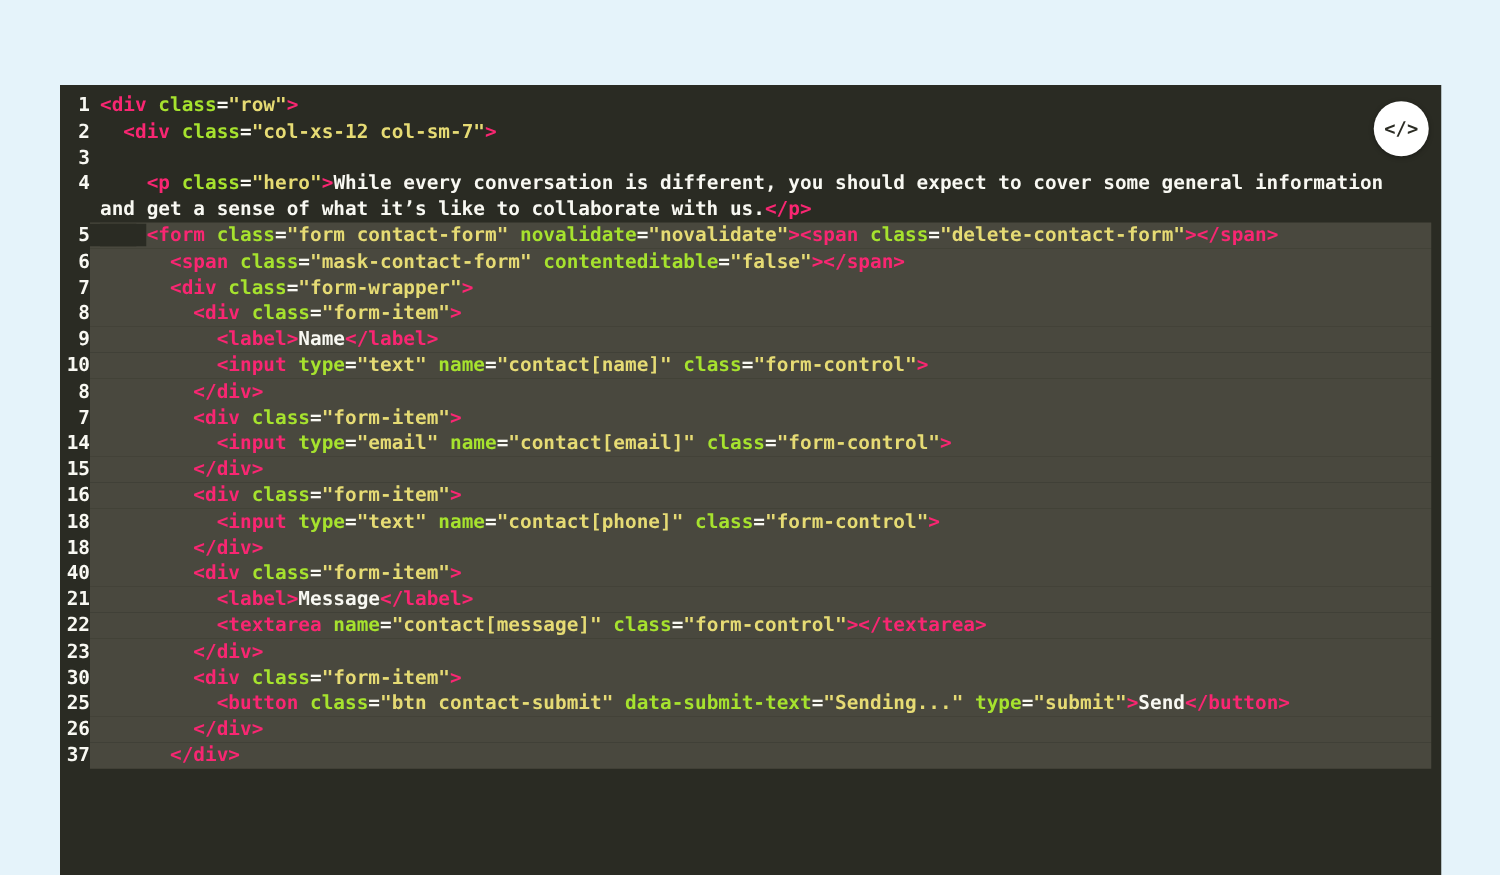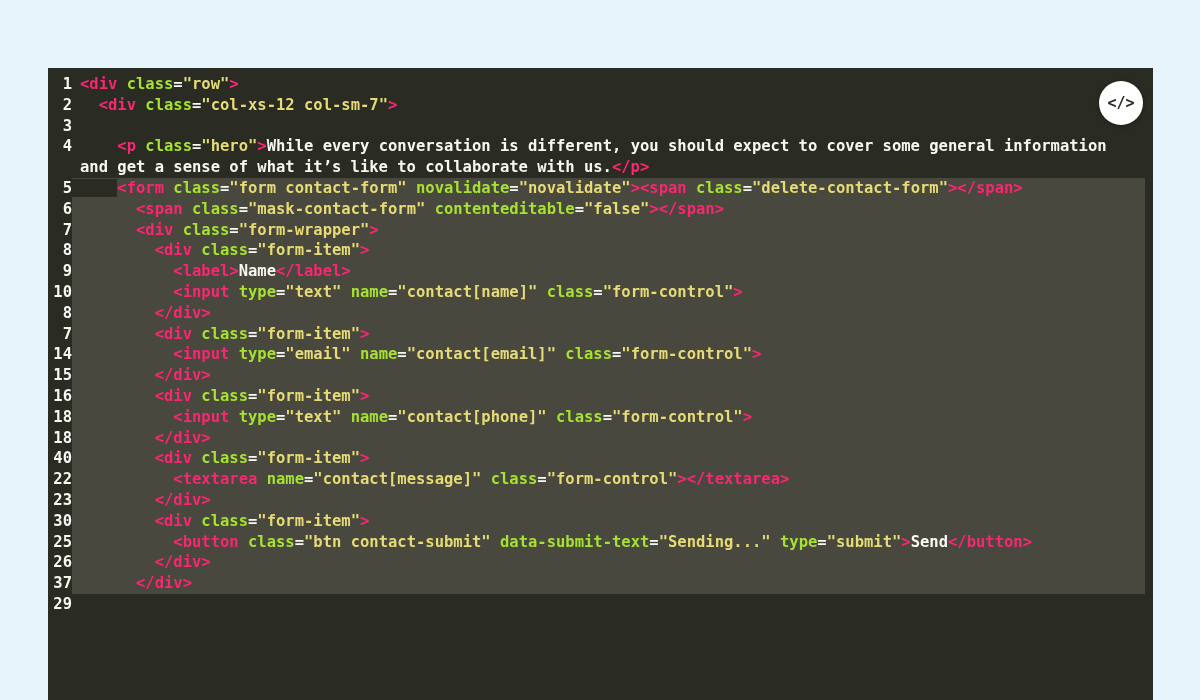--- a/index.html
+++ b/index.html
@@ -76,24 +76,24 @@
       <div class="line sel-full"><span class="ln">9</span><span class="code"><span class="tok-x">          </span><span class="tok-t">&lt;label&gt;</span><span class="tok-x">Name</span><span class="tok-t">&lt;/label&gt;</span></span></div>
       <div class="line sel-full"><span class="ln">10</span><span class="code"><span class="tok-x">          </span><span class="tok-t">&lt;input</span><span class="tok-x"> </span><span class="tok-a">type</span><span class="tok-x">=</span><span class="tok-s">"text"</span><span class="tok-x"> </span><span class="tok-a">name</span><span class="tok-x">=</span><span class="tok-s">"contact[name]"</span><span class="tok-x"> </span><span class="tok-a">class</span><span class="tok-x">=</span><span class="tok-s">"form-control"</span><span class="tok-t">&gt;</span></span></div>
       <div class="line sel-full"><span class="ln">8</span><span class="code"><span class="tok-x">        </span><span class="tok-t">&lt;/div&gt;</span></span></div>
       <div class="line sel-full"><span class="ln">7</span><span class="code"><span class="tok-x">        </span><span class="tok-t">&lt;div</span><span class="tok-x"> </span><span class="tok-a">class</span><span class="tok-x">=</span><span class="tok-s">"form-item"</span><span class="tok-t">&gt;</span></span></div>
       <div class="line sel-full"><span class="ln">14</span><span class="code"><span class="tok-x">          </span><span class="tok-t">&lt;input</span><span class="tok-x"> </span><span class="tok-a">type</span><span class="tok-x">=</span><span class="tok-s">"email"</span><span class="tok-x"> </span><span class="tok-a">name</span><span class="tok-x">=</span><span class="tok-s">"contact[email]"</span><span class="tok-x"> </span><span class="tok-a">class</span><span class="tok-x">=</span><span class="tok-s">"form-control"</span><span class="tok-t">&gt;</span></span></div>
       <div class="line sel-full"><span class="ln">15</span><span class="code"><span class="tok-x">        </span><span class="tok-t">&lt;/div&gt;</span></span></div>
       <div class="line sel-full"><span class="ln">16</span><span class="code"><span class="tok-x">        </span><span class="tok-t">&lt;div</span><span class="tok-x"> </span><span class="tok-a">class</span><span class="tok-x">=</span><span class="tok-s">"form-item"</span><span class="tok-t">&gt;</span></span></div>
       <div class="line sel-full"><span class="ln">18</span><span class="code"><span class="tok-x">          </span><span class="tok-t">&lt;input</span><span class="tok-x"> </span><span class="tok-a">type</span><span class="tok-x">=</span><span class="tok-s">"text"</span><span class="tok-x"> </span><span class="tok-a">name</span><span class="tok-x">=</span><span class="tok-s">"contact[phone]"</span><span class="tok-x"> </span><span class="tok-a">class</span><span class="tok-x">=</span><span class="tok-s">"form-control"</span><span class="tok-t">&gt;</span></span></div>
       <div class="line sel-full"><span class="ln">18</span><span class="code"><span class="tok-x">        </span><span class="tok-t">&lt;/div&gt;</span></span></div>
       <div class="line sel-full"><span class="ln">40</span><span class="code"><span class="tok-x">        </span><span class="tok-t">&lt;div</span><span class="tok-x"> </span><span class="tok-a">class</span><span class="tok-x">=</span><span class="tok-s">"form-item"</span><span class="tok-t">&gt;</span></span></div>
+      <div class="line sel-full"><span class="ln">21</span><span class="code"><span class="tok-x">          </span><span class="tok-t">&lt;label&gt;</span><span class="tok-x">Message</span><span class="tok-t">&lt;/label&gt;</span></span></div>
       <div class="line sel-full"><span class="ln">22</span><span class="code"><span class="tok-x">          </span><span class="tok-t">&lt;textarea</span><span class="tok-x"> </span><span class="tok-a">name</span><span class="tok-x">=</span><span class="tok-s">"contact[message]"</span><span class="tok-x"> </span><span class="tok-a">class</span><span class="tok-x">=</span><span class="tok-s">"form-control"</span><span class="tok-t">&gt;&lt;/textarea&gt;</span></span></div>
       <div class="line sel-full"><span class="ln">23</span><span class="code"><span class="tok-x">        </span><span class="tok-t">&lt;/div&gt;</span></span></div>
       <div class="line sel-full"><span class="ln">30</span><span class="code"><span class="tok-x">        </span><span class="tok-t">&lt;div</span><span class="tok-x"> </span><span class="tok-a">class</span><span class="tok-x">=</span><span class="tok-s">"form-item"</span><span class="tok-t">&gt;</span></span></div>
       <div class="line sel-full"><span class="ln">25</span><span class="code"><span class="tok-x">          </span><span class="tok-t">&lt;button</span><span class="tok-x"> </span><span class="tok-a">class</span><span class="tok-x">=</span><span class="tok-s">"btn contact-submit"</span><span class="tok-x"> </span><span class="tok-a">data-submit-text</span><span class="tok-x">=</span><span class="tok-s">"Sending..."</span><span class="tok-x"> </span><span class="tok-a">type</span><span class="tok-x">=</span><span class="tok-s">"submit"</span><span class="tok-t">&gt;</span><span class="tok-x">Send</span><span class="tok-t">&lt;/button&gt;</span></span></div>
       <div class="line sel-full"><span class="ln">26</span><span class="code"><span class="tok-x">        </span><span class="tok-t">&lt;/div&gt;</span></span></div>
       <div class="line sel-full"><span class="ln">37</span><span class="code"><span class="tok-x">      </span><span class="tok-t">&lt;/div&gt;</span></span></div>
-      <div class="line"><span class="ln">29</span><span class="code"></span></div>
     </div>
   <button class="code-btn">
     <span>&lt;/&gt;</span>
   </button>
 </div>
 
 </body></html>

